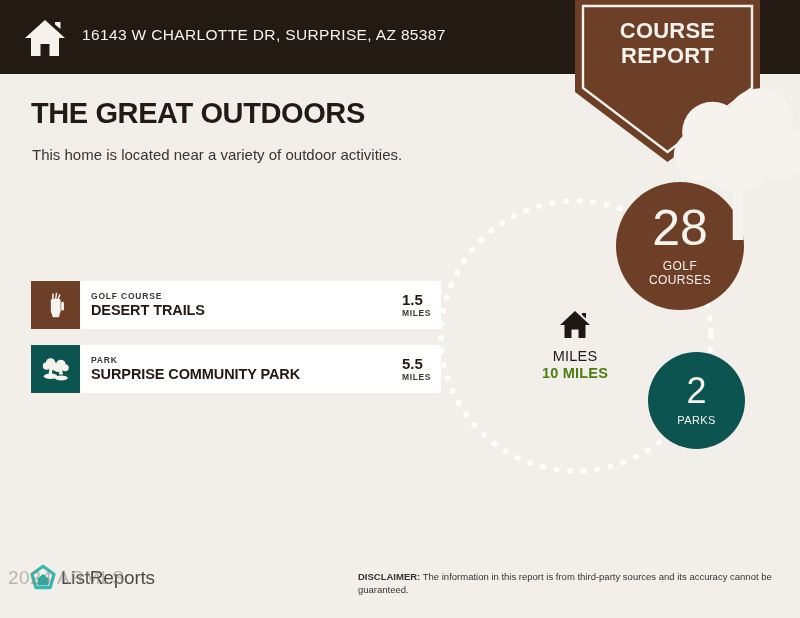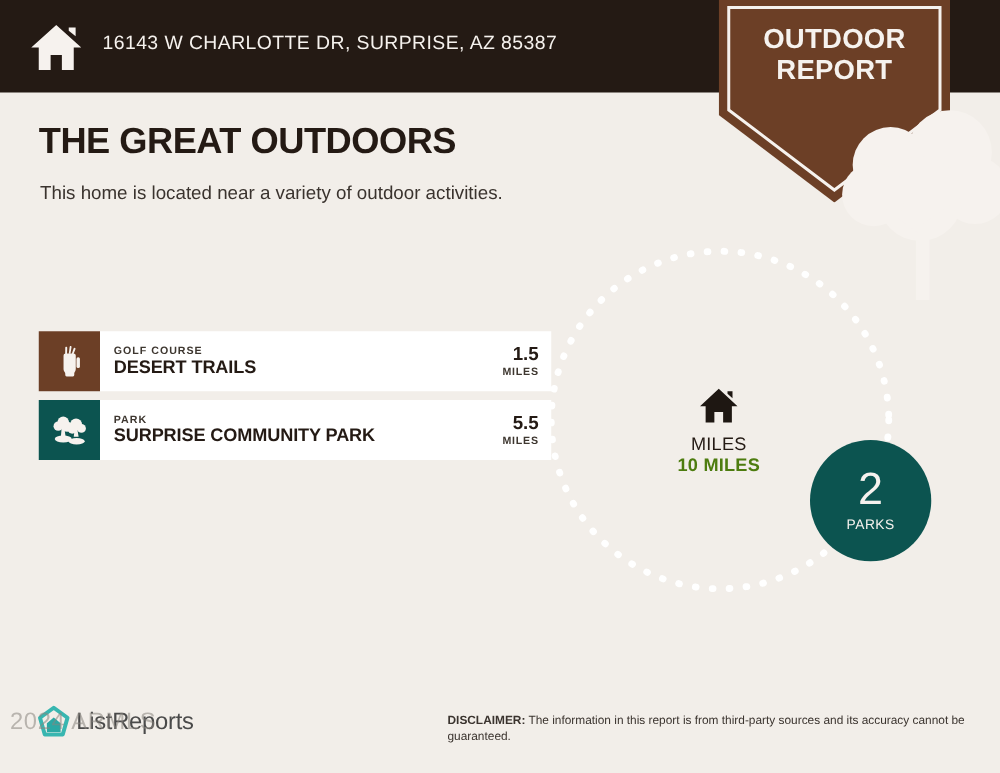--- a/index.html
+++ b/index.html
@@ -61,20 +61,21 @@
   .section-title{
     position:absolute; left:31px; top:210px;
     font-size:37px; font-weight:700; letter-spacing:-.3px;
     color:#241A14;
   }
   .rows{ position:absolute; left:31px; top:265px; width:340px; }
   .row{
     display:flex; align-items:stretch;
     background:#FFFFFF; height:48px; margin-bottom:7px;
     width:410px;
+    margin-top:16px;
   }
   .row-icon{
     width:49px; min-width:49px;
     display:flex; align-items:center; justify-content:center;
   }
   .row-icon.brown{ background:#6C3F26; }
   .row-icon.teal{ background:#0C5450; }
   .row-icon svg{ display:block; }
   .row-main{
     flex:1; display:flex; flex-direction:column; justify-content:center;
@@ -83,21 +84,21 @@
   .row-kind{
     font-size:8.5px; font-weight:700; letter-spacing:.8px;
     color:#3E3730; text-transform:uppercase; line-height:11px;
   }
   .row-name{
     font-size:14.5px; font-weight:700; color:#241A14;
     letter-spacing:-.1px; line-height:17px; white-space:nowrap;
   }
   .row-dist{
     display:flex; flex-direction:column; justify-content:center;
-    align-items:flex-end; padding-right:10px; padding-left:4px;
+    padding-right:10px; padding-left:4px;
   }
   .row-dist .num{
     font-size:15px; font-weight:700; color:#241A14; line-height:16px;
   }
   .row-dist .unit{
     font-size:8.5px; font-weight:700; color:#3E3730;
     letter-spacing:.6px; line-height:11px;
   }
 
   
@@ -175,21 +176,21 @@
     </svg>
   </span>
   <div class="header-address">16143 W CHARLOTTE DR, SURPRISE, AZ 85387</div>
 
   <div class="badge">
     <svg viewBox="0 0 185 162" width="185" height="162" aria-hidden="true">
       <path d="M0 0 L185 0 L185 92 L92.5 162 L0 92 Z" fill="#6C3F26"></path>
       <path d="M8 6 L177 6 L177 88 L92.5 152 L8 88 Z" fill="none" stroke="#F6F2EE" stroke-width="2.4"></path>
     </svg>
     <div class="badge-text">
-      <span>OUTDOOR</span>
+      <span>COURSE</span>
       <span class="l2">REPORT</span>
     </div>
     <span class="badge-tree">
       <svg viewBox="0 0 42 48" width="42" height="48" aria-hidden="true">
         <g fill="#F6F2EE">
           <circle cx="13" cy="16" r="9"></circle>
           <circle cx="27" cy="13" r="10"></circle>
           <circle cx="33" cy="22" r="8"></circle>
           <circle cx="20" cy="24" r="10"></circle>
           <circle cx="9" cy="23" r="7.5"></circle>
@@ -269,20 +270,27 @@
     <span class="center-home">
       <svg viewBox="0 0 32 30" width="32" height="30" aria-hidden="true">
         <path d="M16 1 L31 15 L26.5 15 L26.5 28 L19.5 28 L19.5 19.5 L12.5 19.5 L12.5 28 L5.5 28 L5.5 15 L1 15 Z" fill="#1E1712"></path>
         <path d="M23 3 L27 3 L27 8.5 L23 5 Z" fill="#1E1712"></path>
       </svg>
     </span>
     <div class="center-l1">MILES</div>
     <div class="center-l2">10 MILES</div>
   </div>
 
+  <div class="bubble bubble-golf">
+    <span class="big">28</span>
+    <span class="lbl">
+      <span>GOLF</span><br>
+      <span>COURSES</span>
+    </span>
+  </div>
 
   <div class="bubble bubble-parks">
     <span class="big">2</span>
     <span class="lbl">PARKS</span>
   </div>
 
   <div class="logo">
     <span>
       <svg viewBox="0 0 30 30" width="30" height="30" aria-hidden="true">
         <path d="M15 3.2 L26 11.2 L22.2 24.6 L7.8 24.6 L4 11.2 Z" fill="none" stroke="#38B6B0" stroke-width="3.2" stroke-linejoin="round"></path>

